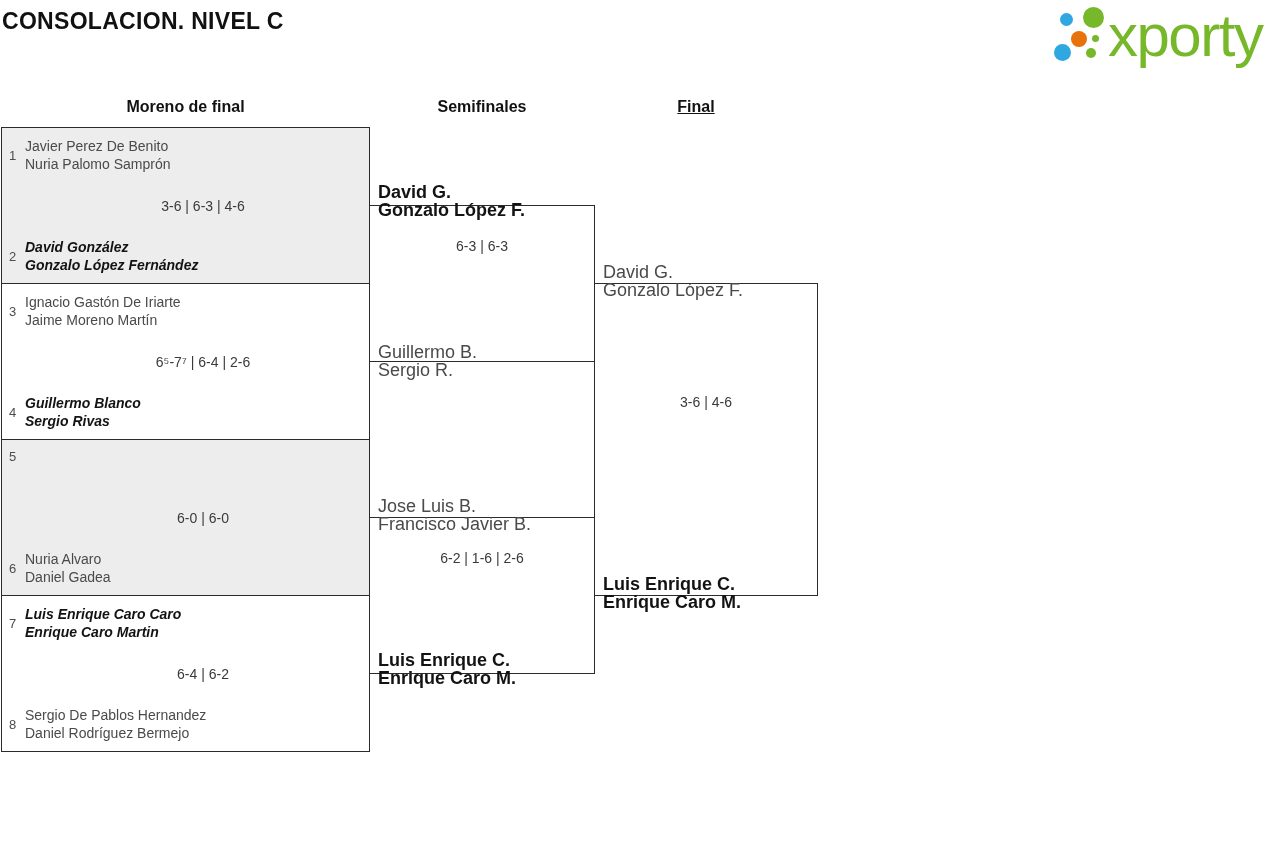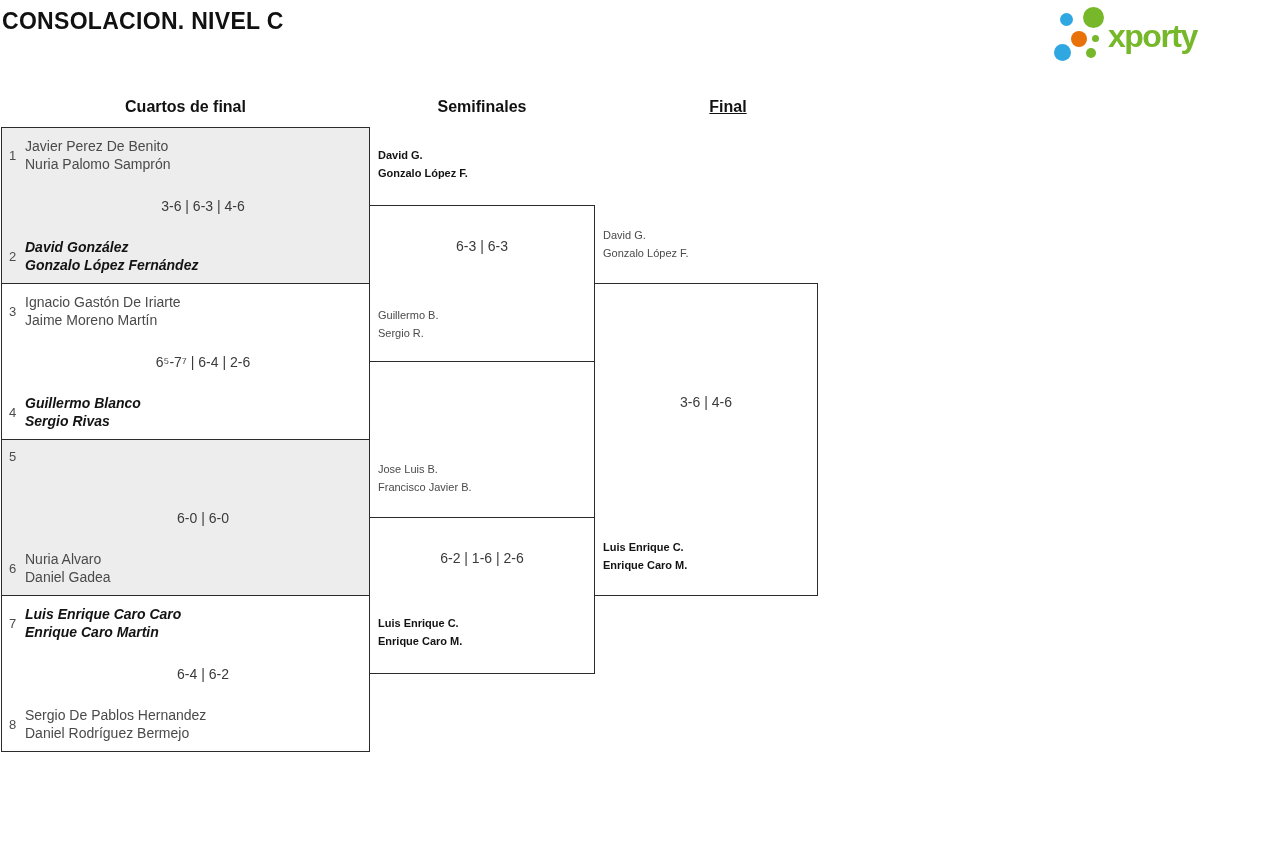--- a/index.html
+++ b/index.html
@@ -12,21 +12,21 @@
   
   .title {
     position:absolute; left:2px; top:4px;
     font-size:23px; font-weight:bold; line-height:34px;
     color:#111; letter-spacing:0.3px;
   }
   .logo { position:absolute; left:1050px; top:0; width:230px; height:80px; }
   .logo-dot { position:absolute; border-radius:50%; }
   .logo-text {
     position:absolute; left:58px; top:6px;
-    font-size:32px; font-weight:bold; letter-spacing:-1.5px; line-height:60px;
+    font-size:60px; font-weight:normal; letter-spacing:-1.5px; line-height:60px;
   }
   
   .col-header {
     position:absolute; top:98px; text-align:center;
     font-size:16px; font-weight:bold; color:#111;
   }
   
   .match-box {
     position:absolute; border:1px solid #2b2b2b; background:#fff;
   }
@@ -44,21 +44,21 @@
   .names.winner { color:#131313; font-weight:bold;font-style:italic; }
   .score {
     position:absolute; left:0; right:0; text-align:center;
     font-size:14px; color:#3a3a3a; line-height:17px;
   }
   .qf-score { top:70px;padding-left:35px; }
   .sf-score { top:32px; }
   .final-score { top:110px; }
   
   .floating-team {
-    position:absolute; font-size:11px; line-height:18px; color:#4a4a4a;
+    position:absolute; font-size:18px; line-height:18px; color:#4a4a4a;margin-top:37px;
   }
   .floating-team.winner { color:#131313; font-weight:bold; }
 </style>
 </head>
 <body>
 
 <div class="page">
 
   <div class="title">
     <div>CONSOLACION. NIVEL C</div>
@@ -67,23 +67,23 @@
   <div class="logo">
     <span class="logo-dot" style="left: 10px; top: 13px; width: 13px; height: 13px; background: rgb(47, 168, 225);"></span>
     <span class="logo-dot" style="left: 33px; top: 7px; width: 21px; height: 21px; background: rgb(118, 184, 42);"></span>
     <span class="logo-dot" style="left: 21px; top: 31px; width: 16px; height: 16px; background: rgb(232, 113, 10);"></span>
     <span class="logo-dot" style="left: 42px; top: 35px; width: 7px; height: 7px; background: rgb(118, 184, 42);"></span>
     <span class="logo-dot" style="left: 4px; top: 44px; width: 17px; height: 17px; background: rgb(47, 168, 225);"></span>
     <span class="logo-dot" style="left: 36px; top: 48px; width: 10px; height: 10px; background: rgb(118, 184, 42);"></span>
     <span class="logo-text" style="color: rgb(118, 184, 42);">xporty</span>
   </div>
 
-  <div class="col-header" style="left:1px; width:369px;">Cuartos de final</div>
+  <div class="col-header" style="left:1px; width:369px;">Moreno de final</div>
   <div class="col-header" style="left:369px; width:226px;">Semifinales</div>
-  <div class="col-header" style="left:616px; width:224px;text-decoration:underline;">Final</div>
+  <div class="col-header" style="left:584px; width:224px;text-decoration:underline;">Final</div>
 
   <div class="match-box shaded" style="left:1px; top:127px; width:369px; height:157px;">
     <div class="team-row top-row">
       <span class="seed">1</span>
       <div class="names">
         <div>Javier Perez De Benito</div>
         <div>Nuria Palomo Samprón</div>
       </div>
     </div>
     <div class="score qf-score">3-6 | 6-3 | 4-6</div>

